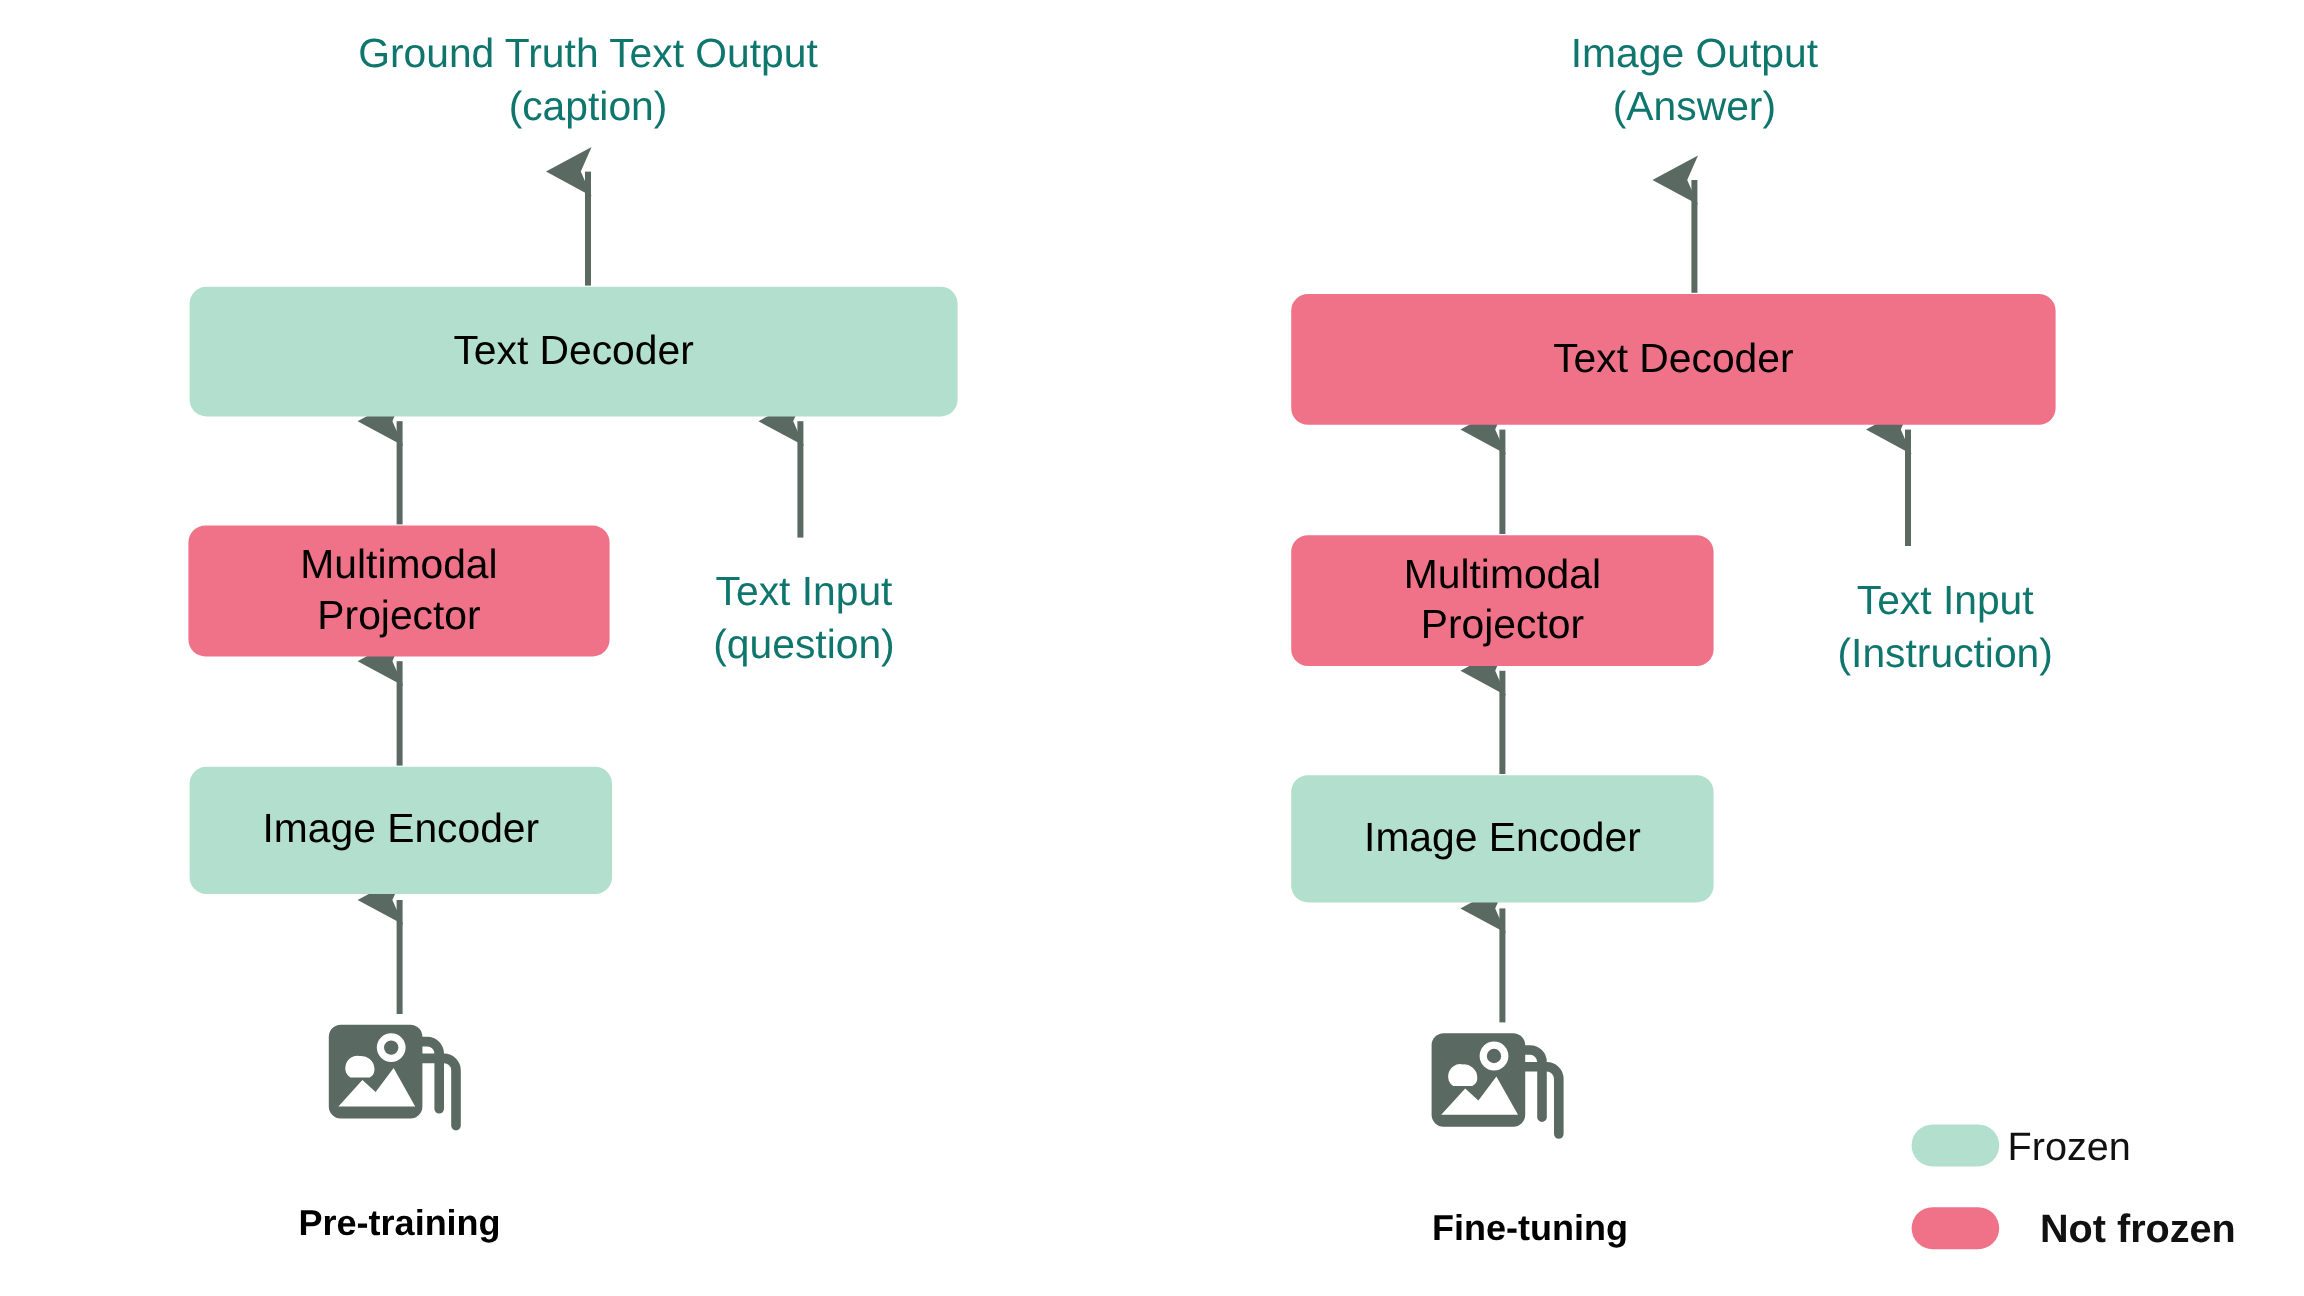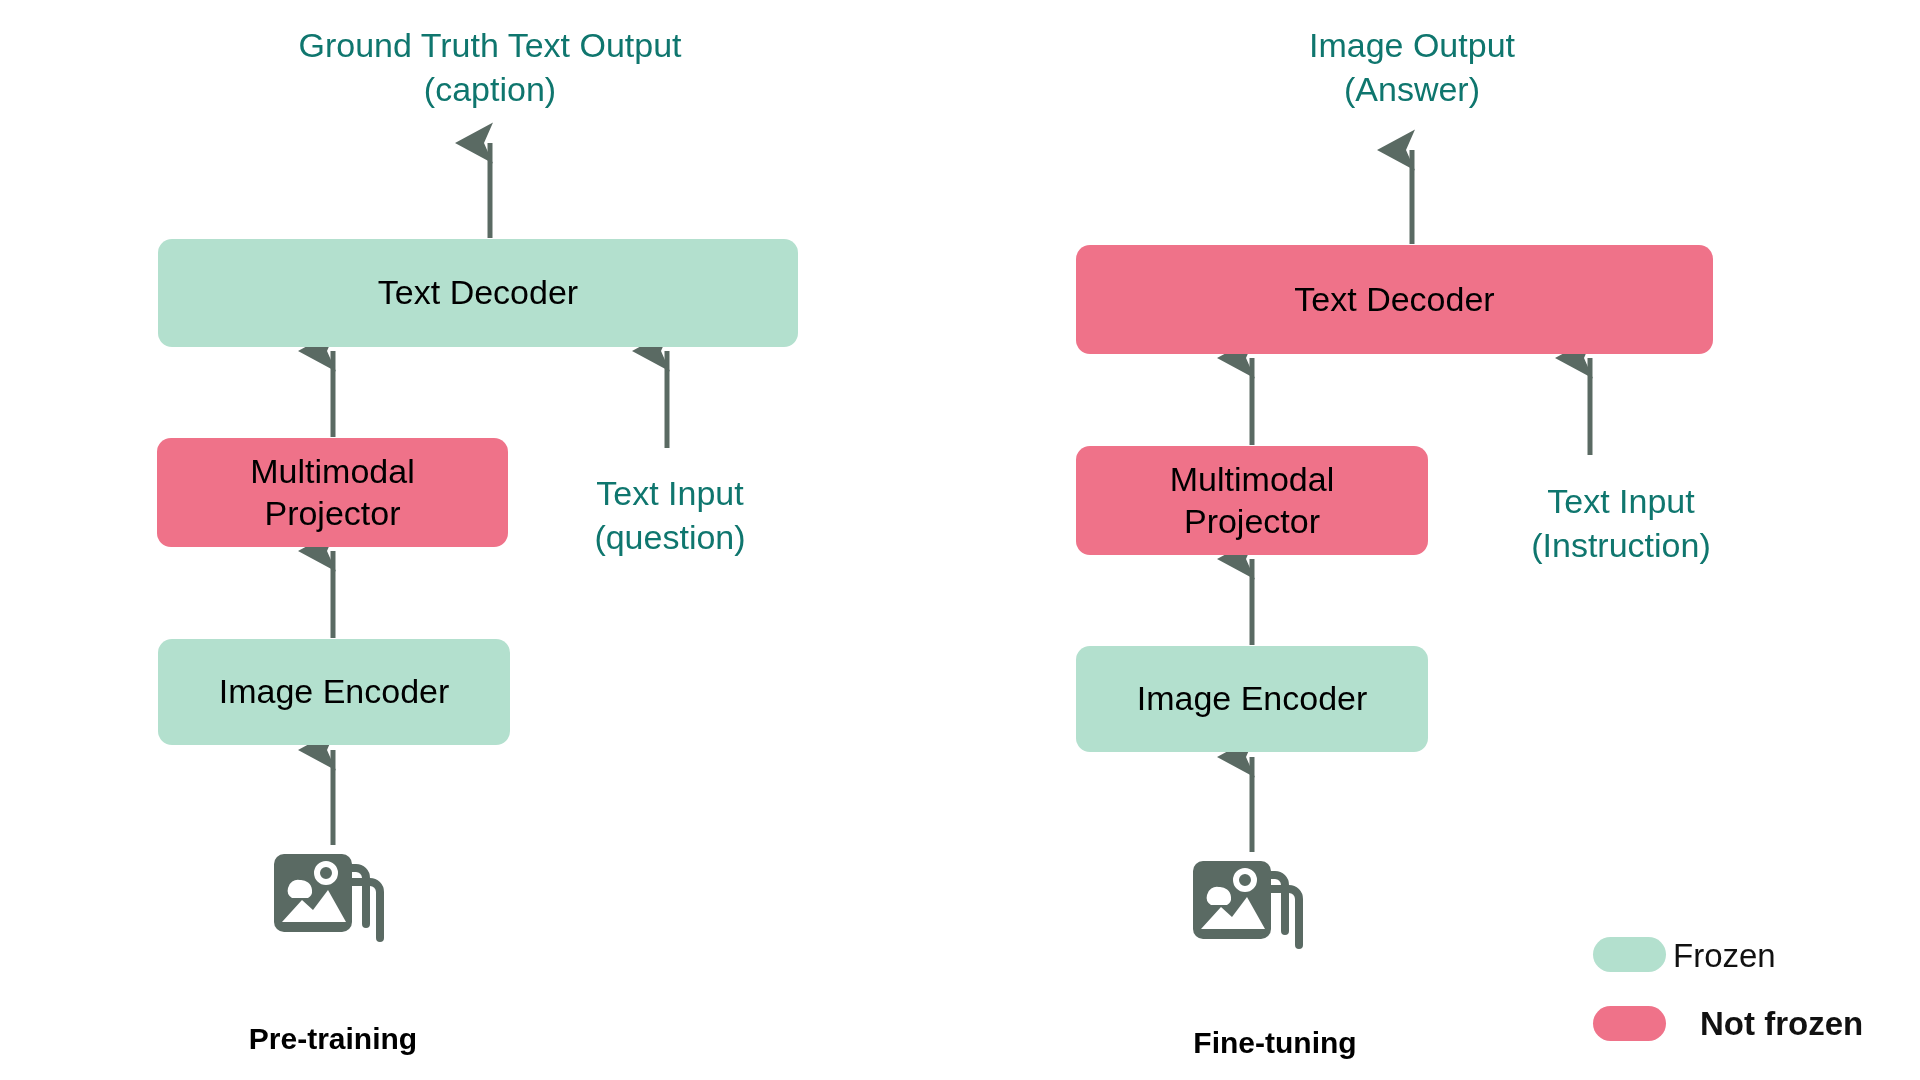--- a/index.html
+++ b/index.html
@@ -35,21 +35,20 @@
     text-align:center;
     white-space:pre-line;
   }
   .caption{
     position:absolute;
     font-size:30px;
     font-weight:bold;
     color:#000;
     text-align:center;
     white-space:nowrap;
-    margin-top:19px;
   }
   .legend-sw{
     position:absolute;
     border-radius:18px;
   }
   .legend-tx{
     position:absolute;
     font-size:33px;
     color:#111;
     white-space:nowrap;

